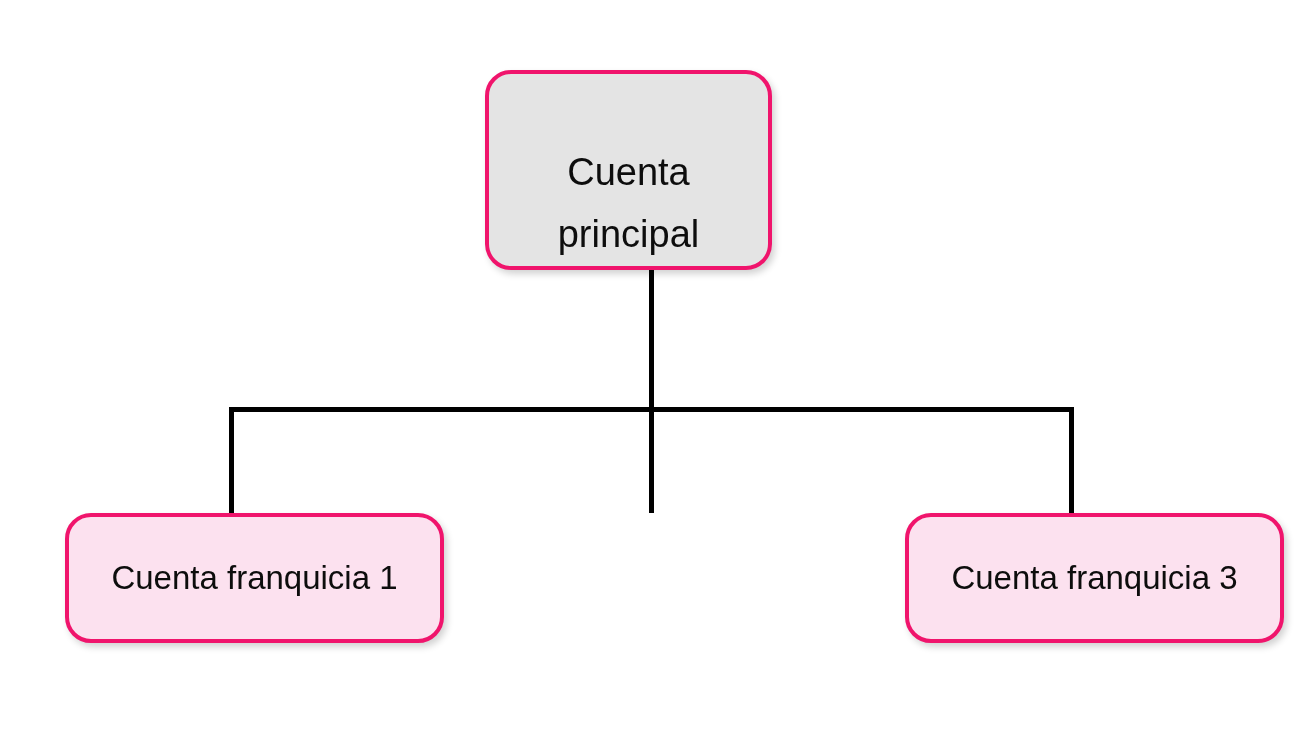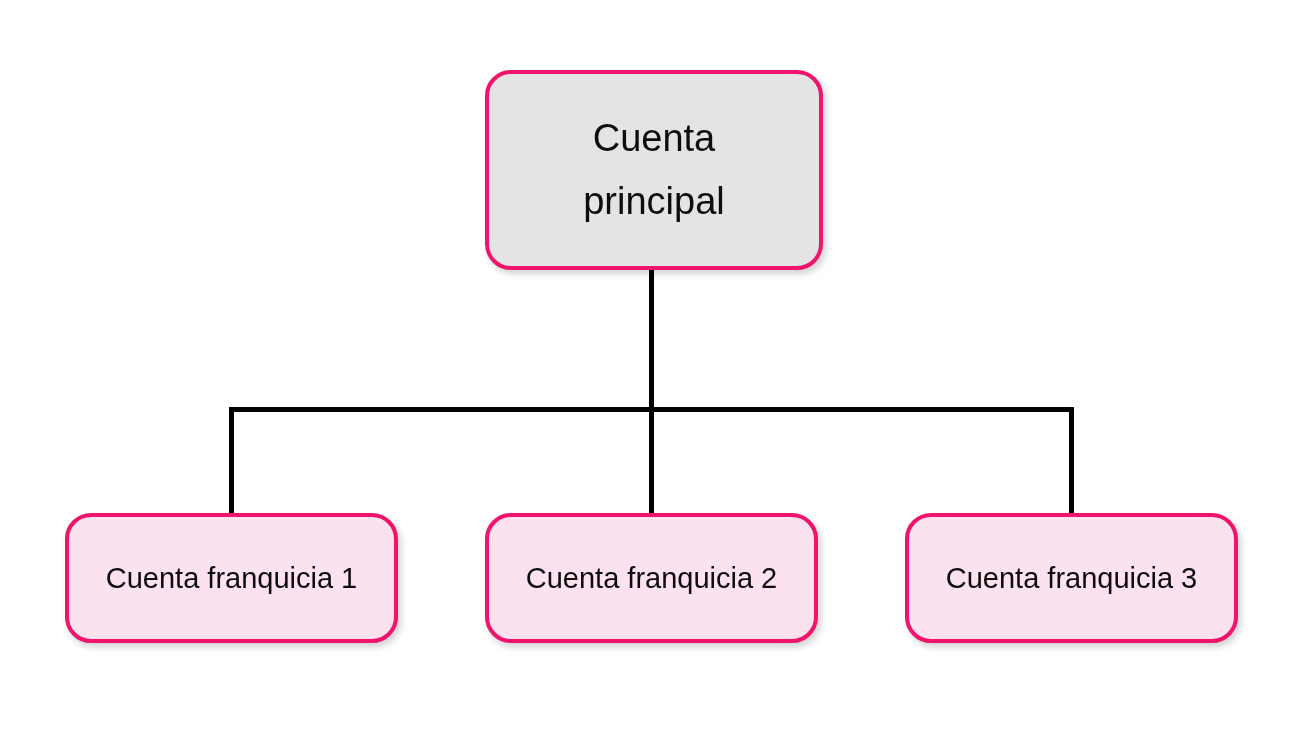--- a/index.html
+++ b/index.html
@@ -23,33 +23,34 @@
     display: flex;
     align-items: center;
     justify-content: center;
     text-align: center;
     color: #0d0d0d;
     box-shadow: 3px 4px 7px rgba(0, 0, 0, 0.18);
   }
   .node-root {
     left: 485px;
     top: 70px;
-    width: 338px;
+    width: 287px;
     height: 200px;
     background: var(--root-fill, #e4e4e4);
     font-size: 38px;
     line-height: 1.65;
     white-space: pre-line;
+    align-items: flex-end;
   }
   .node-child {
     top: 513px;
-    width: 333px;
+    width: 379px;
     height: 130px;
     background: var(--child-fill, #fce1ef);
-    font-size: 29px;
+    font-size: 33px;
     line-height: 1.2;
   }
   .node-child-1 { left: 65px; }
   .node-child-2 { left: 485px; }
   .node-child-3 { left: 905px; align-items: center; }
   .connector {
     position: absolute;
     background: var(--connector, #000000);
   }
   .conn-root-drop   { left: 649px;  top: 270px; width: 5px;   height: 243px; }
@@ -69,21 +70,18 @@
 
   <div class="node node-root">
     <span>Cuenta
 principal</span>
   </div>
 
   <div class="node node-child node-child-1">
     <span>Cuenta franquicia 1</span>
   </div>
 
-  <div class="node node-child node-child-2">
-    <span>Cuenta franquicia 2</span>
-  </div>
 
   <div class="node node-child node-child-3">
     <span>Cuenta franquicia 3</span>
   </div>
 
 </div>
 
 </body></html>

